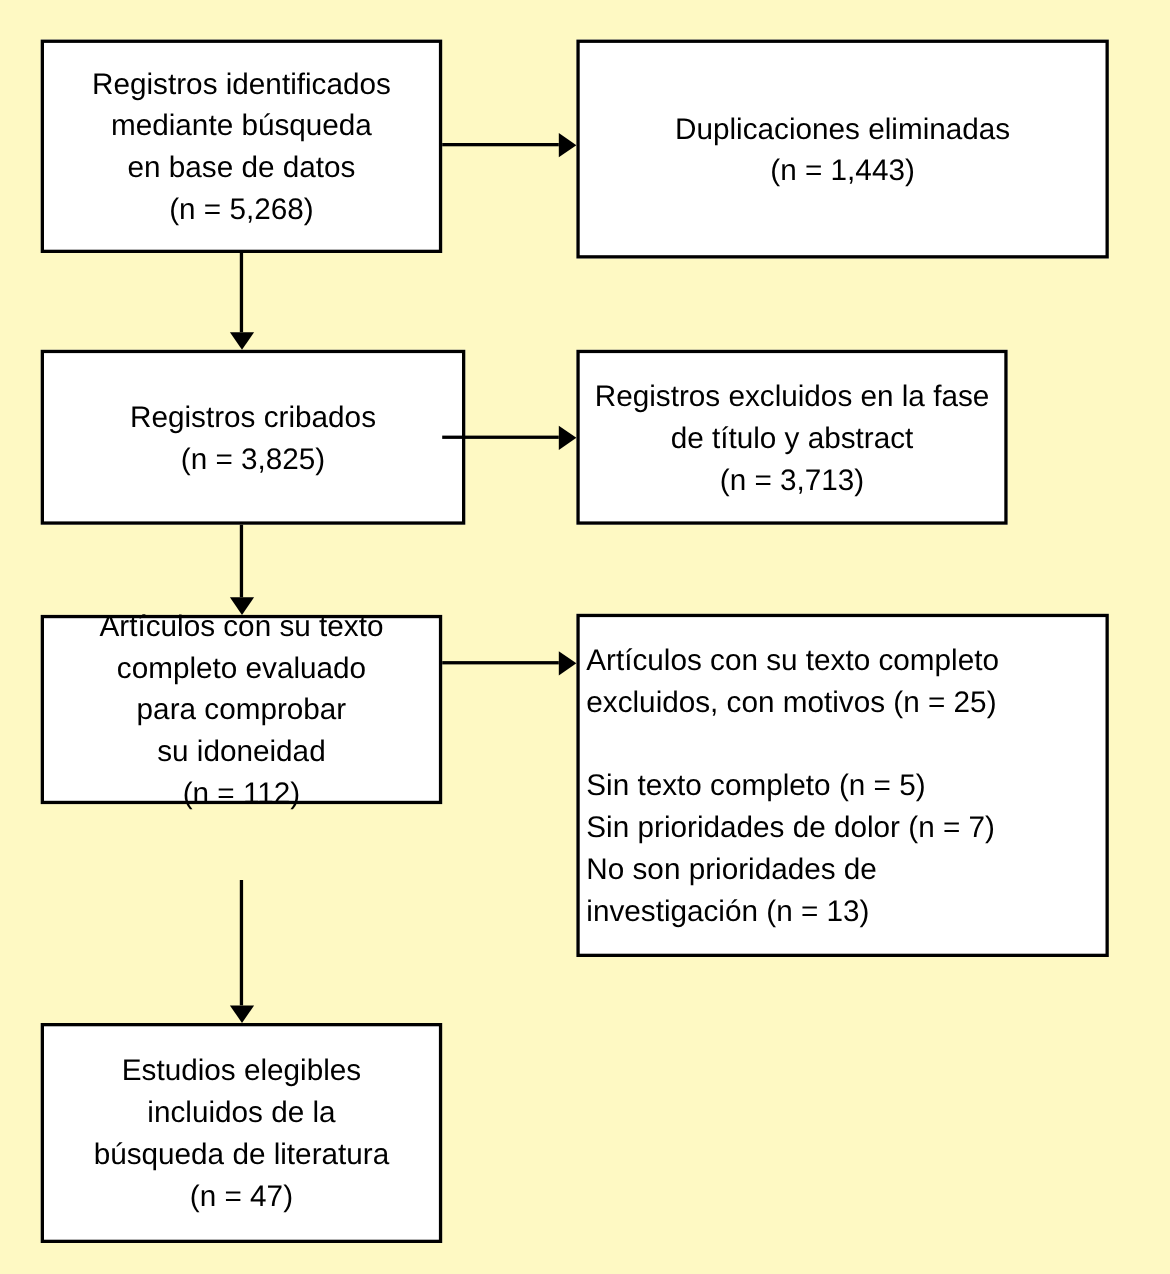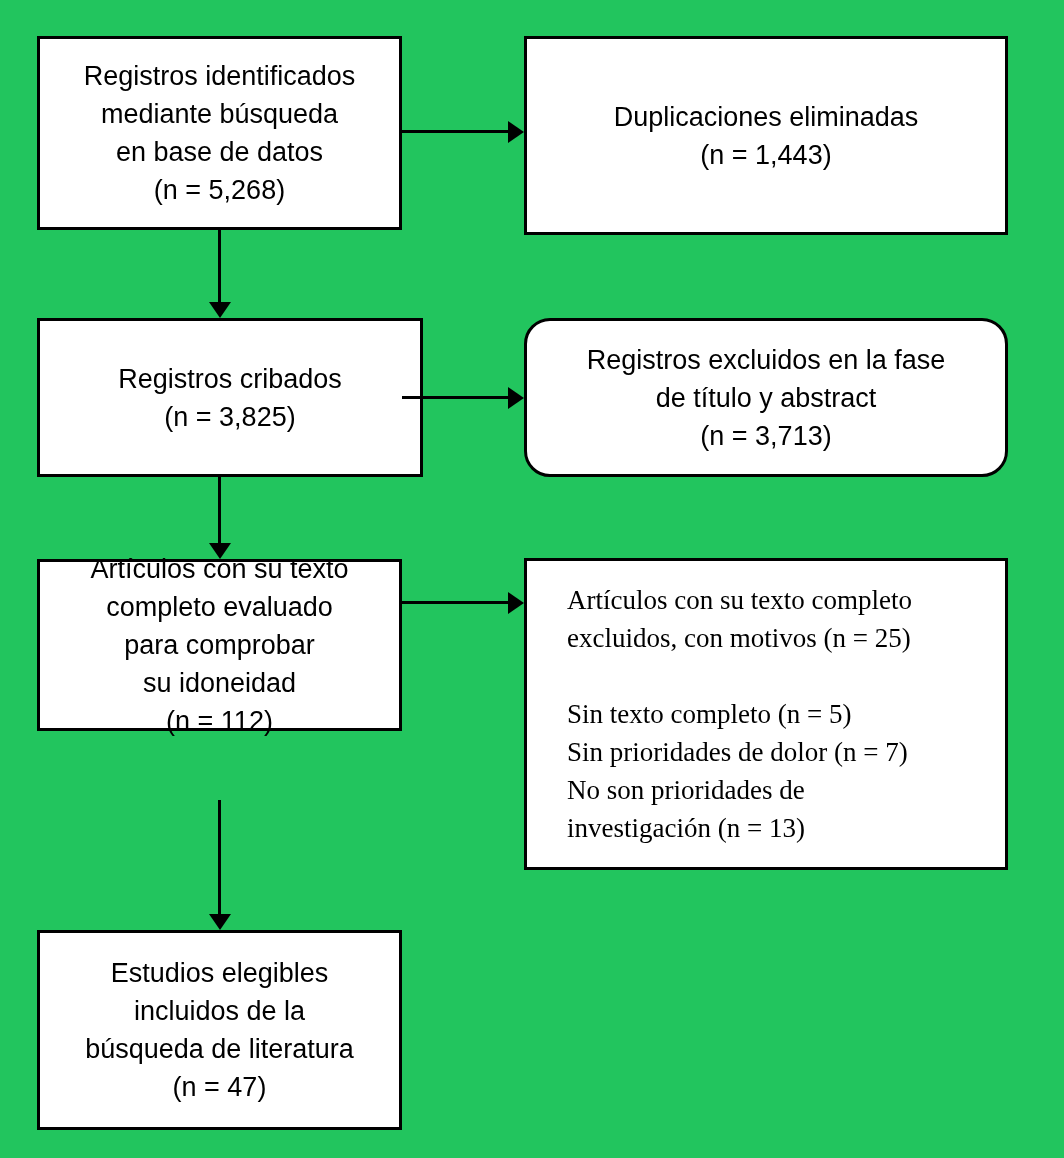--- a/index.html
+++ b/index.html
@@ -4,44 +4,43 @@
 <style>
   html, body {
     margin: 0;
     padding: 0;
     background: #ffffff;
   }
   .canvas {
     position: relative;
     width: 1064px;
     height: 1158px;
-    background: #22c55e;
+    background: #fef9c3;
     font-family: "Liberation Sans", sans-serif;
     color: #000000;
   }
   .box {
     position: absolute;
     border: 3px solid #000000;
     background: #ffffff;
     box-sizing: border-box;
     display: flex;
     align-items: center;
     justify-content: center;
   }
   .box-text {
     white-space: pre-line;
     text-align: center;
     font-size: 27px;
     line-height: 38px;
   }
   .box.align-left {
     justify-content: flex-start;
-    padding-left: 40px;
+    padding-left: 6px;
     padding-right: 12px;
-    font-family: Liberation Serif, serif;
   }
   .box.align-left .box-text {
     text-align: left;
   }
   .arrow-down {
     position: absolute;
     width: 3px;
     background: #000000;
   }
   .arrow-down::after {
@@ -104,21 +103,21 @@
 incluidos de la
 búsqueda de literatura
 (n = 47)</div>
   </div>
 
   <div class="box" style="left:524px; top:36px; width:484px; height:199px;justify-content:center;">
     <div class="box-text">Duplicaciones eliminadas
 (n = 1,443)</div>
   </div>
 
-  <div class="box" style="left:524px; top:318px; width:484px; height:159px;border-radius:26px;">
+  <div class="box" style="left:524px; top:318px; width:392px; height:159px;">
     <div class="box-text">Registros excluidos en la fase
 de título y abstract
 (n = 3,713)</div>
   </div>
 
   <div class="box align-left" style="left:524px; top:558px; width:484px; height:312px;">
     <div class="box-text">Artículos con su texto completo
 excluidos, con motivos (n = 25)
 
 Sin texto completo (n = 5)

